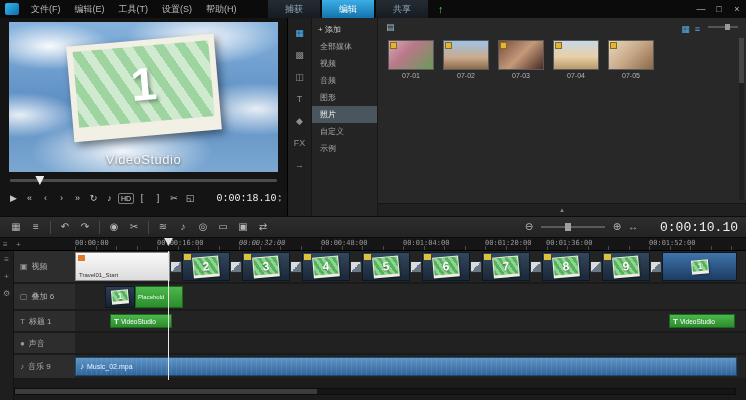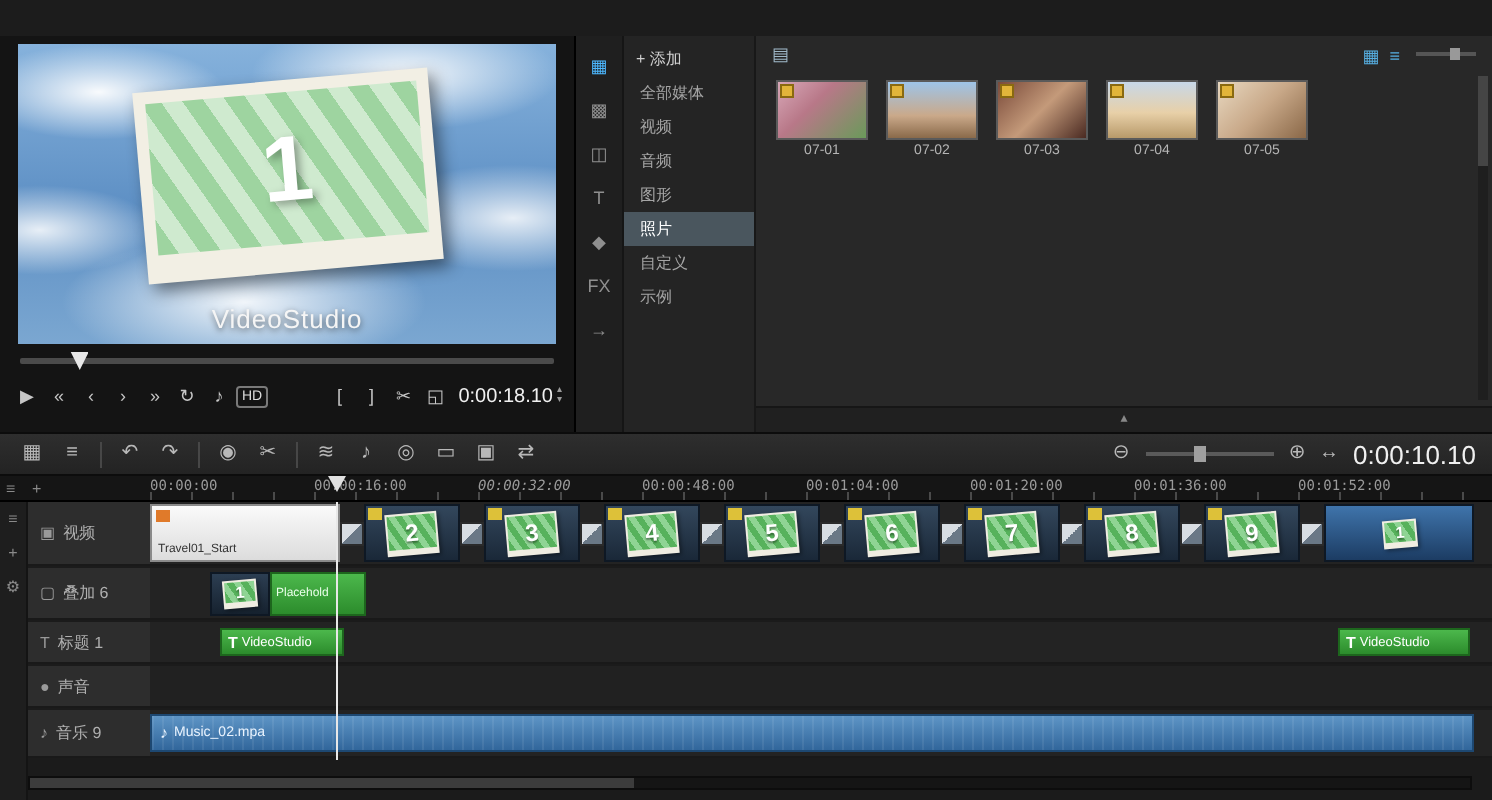--- a/index.html
+++ b/index.html
@@ -37,21 +37,21 @@
   .card-number{font-size:46px;font-weight:bold;color:#fff;text-shadow:2px 2px 4px rgba(0,0,0,.35);}
   .brand{position:absolute;bottom:5px;left:0;right:0;text-align:center;color:#f5f5f5;font-size:13px;letter-spacing:.5px;text-shadow:0 1px 3px rgba(0,0,0,.6);}
   .scrub{height:9px;margin:4px 10px 1px;position:relative;}
   .scrub-track{position:absolute;left:0;right:0;top:3px;height:3px;background:#4b4b4b;border-radius:1px;}
   .scrub-marker{position:absolute;top:0;width:9px;height:9px;margin-left:-4px;background:#e8e8e8;clip-path:polygon(50% 100%,0 0,100% 0);}
   .transport{height:22px;margin:1px 6px 0;display:flex;align-items:center;}
   .t-group{display:flex;align-items:center;gap:1px;}
   .t-icon{min-width:15px;height:15px;font-size:9px;color:#c6c6c6;display:flex;align-items:center;justify-content:center;}
   .t-icon.hd{font-size:7px;border:1px solid #7a7a7a;border-radius:2px;height:11px;padding:0 2px;min-width:0;color:#ddd;}
   .spacer{flex:1;}
-  .timecode{font-family:Liberation Sans, sans-serif;font-size:10px;color:#f0f0f0;margin-left:4px;white-space:nowrap;text-align:center;}
+  .timecode{font-family:Liberation Mono, monospace;font-size:10px;color:#f0f0f0;margin-left:19px;white-space:nowrap;text-align:center;}
   .steppers{display:flex;flex-direction:column;line-height:5px;font-size:5px;color:#999;margin-left:2px;}
 
   
   .library-panel{flex:1;display:flex;position:relative;background:#282828;}
   .lib-strip{width:24px;background:#1f1f1f;border-right:1px solid #151515;display:flex;flex-direction:column;align-items:center;padding-top:8px;gap:8px;flex:none;}
   .strip-icon{width:18px;height:14px;font-size:9px;line-height:14px;text-align:center;color:#8f8f8f;}
   .strip-icon.active{color:#4db8ff;}
   .lib-cats{width:66px;background:#242424;border-right:1px solid #181818;padding-top:3px;font-size:8px;flex:none;}
   .lib-add{color:#cfcfcf;padding:3px 6px;}
   .cat{padding:3px 8px;color:#a5a5a5;white-space:nowrap;overflow:hidden;}
@@ -139,20 +139,41 @@
 
   .playhead{position:absolute;top:0;width:1px;height:129px;background:#e8e8e8;z-index:6;}
   .h-scroll{position:absolute;left:14px;right:10px;bottom:5px;height:7px;background:#151515;border:1px solid #0d0d0d;}
   .h-thumb{width:42%;height:100%;background:#3c3c3c;}
 </style>
 </head>
 <body>
 
 <div class="app">
 
+  <div class="menubar">
+    <div class="logo"></div>
+    <div class="menus" id="menus">
+        <div class="menu-item">文件(F)</div>
+        <div class="menu-item">编辑(E)</div>
+        <div class="menu-item">工具(T)</div>
+        <div class="menu-item">设置(S)</div>
+        <div class="menu-item">帮助(H)</div>
+      </div>
+    <div class="tabs" id="tabs">
+        <div class="tab">捕获</div>
+        <div class="tab active">编辑</div>
+        <div class="tab">共享</div>
+      </div>
+    <div class="update-arrow">↑</div>
+    <div class="wincontrols" id="wincontrols">
+        <div class="wc">—</div>
+        <div class="wc">□</div>
+        <div class="wc">×</div>
+      </div>
+  </div>
 
   <div class="main">
 
     <div class="preview-panel">
       <div class="video-area">
         <div class="sky"></div>
         <div class="photo-card">
           <div class="card-inner">
             <span class="card-number">1</span>
           </div>
@@ -295,21 +316,21 @@
       <span class="corner-icon c1">≡</span>
       <span class="corner-icon c2">+</span>
       <div class="ruler-ticks"></div>
       <div id="rulerLabels">
           <span class="ruler-label" style="left: 75px;">00:00:00</span>
           <span class="ruler-label" style="left: 157px;">00:00:16:00</span>
           <span class="ruler-label" style="left: 239px; font-style: italic;">00:00:32:00</span>
           <span class="ruler-label" style="left: 321px;">00:00:48:00</span>
           <span class="ruler-label" style="left: 403px;">00:01:04:00</span>
           <span class="ruler-label" style="left: 485px;">00:01:20:00</span>
-          <span class="ruler-label" style="left: 567px;">00:01:36:00</span>
+          <span class="ruler-label" style="left: 546px;">00:01:36:00</span>
           <span class="ruler-label" style="left: 649px; text-align: center;">00:01:52:00</span>
         </div>
       <div class="playhead-cap" id="playheadCap" style="left: 164px;"></div>
     </div>
     <div class="tracks">
       <div class="left-strip" id="leftStrip">
           <div class="ls-icon">≡</div>
           <div class="ls-icon">+</div>
           <div class="ls-icon">⚙</div>
         </div>

